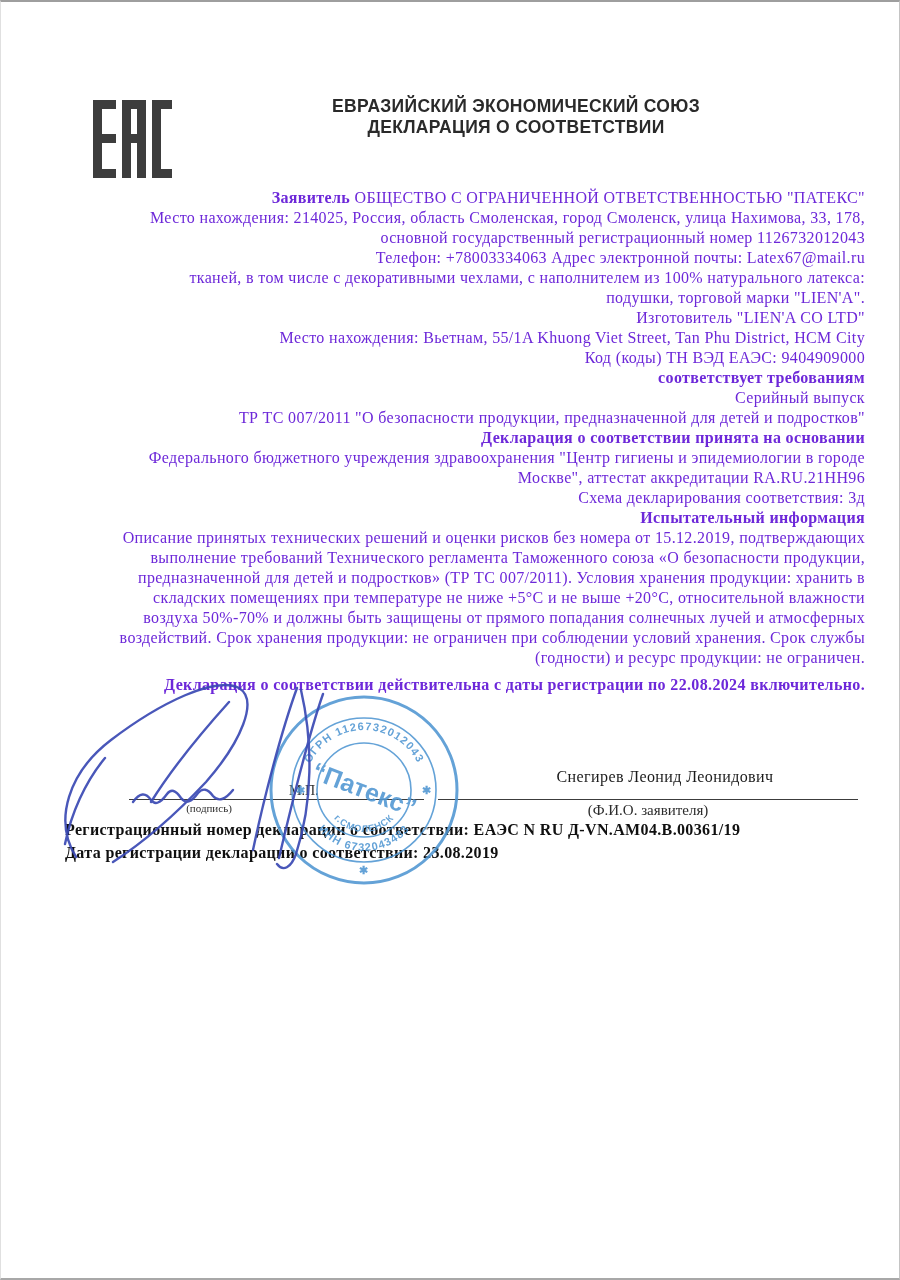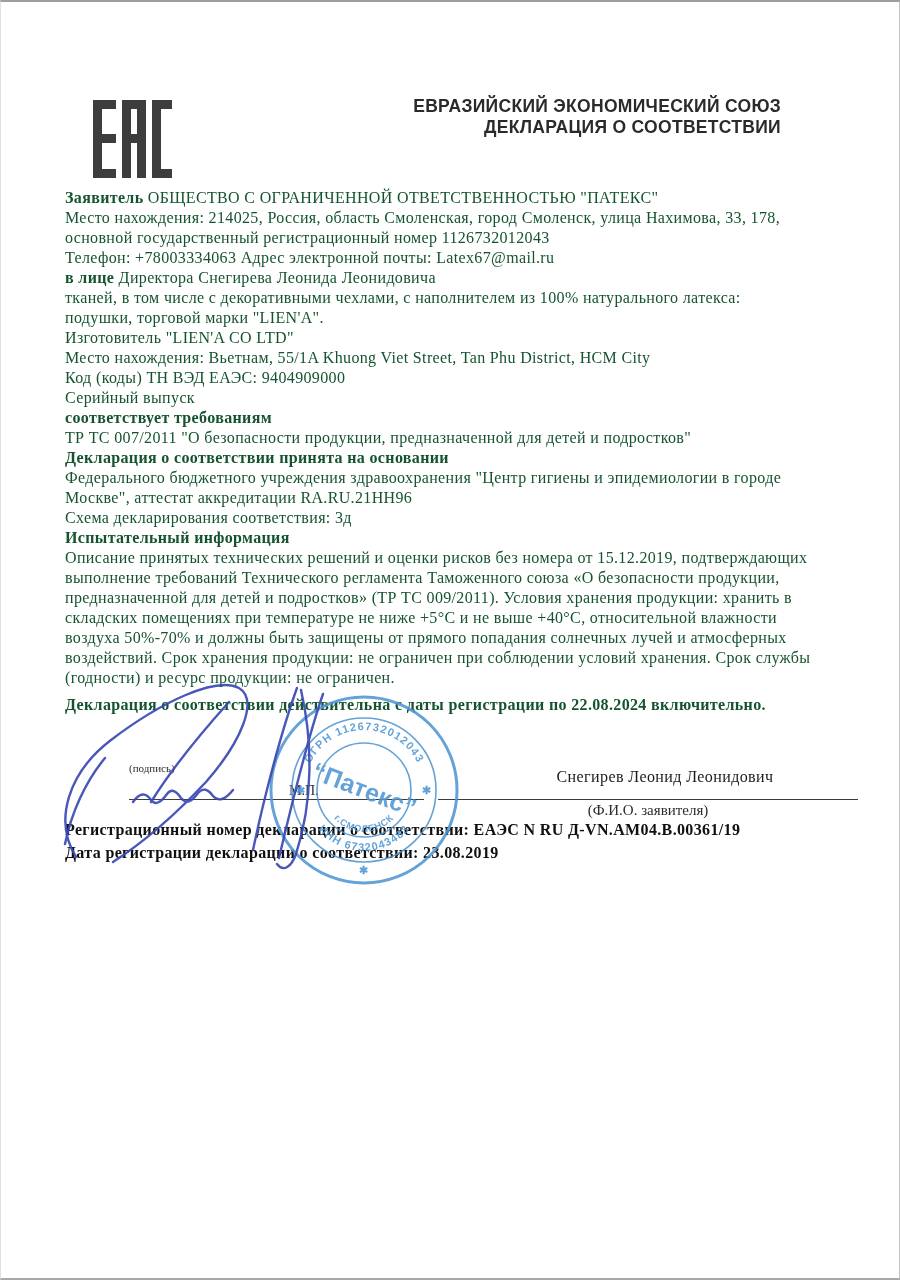--- a/index.html
+++ b/index.html
@@ -14,40 +14,40 @@
     border-bottom:2px solid #a8a8a8;
     border-right:1px solid #c4c4c4;
     border-left:1px solid #e0e0e0;
     box-sizing:border-box;
   }
   
   .eac-logo{position:absolute;left:90px;top:98px;width:82px;height:80px;}
   
   .doc-header{
     position:absolute;left:250px;top:94px;width:530px;
-    text-align:right;
+    text-align:center;
     font-family:"Liberation Sans", sans-serif;
     font-weight:bold;font-size:17.5px;line-height:21px;
     color:#2a2a2a;letter-spacing:0.3px;
   }
   
   .body-text{
     position:absolute;left:64px;top:186px;width:800px;
-    font-size:16px;letter-spacing:0.35px;color:#14532d;
+    font-size:16px;letter-spacing:0.35px;color:#6d28d9;text-align:right;
   }
   .line{height:20px;line-height:20px;white-space:nowrap;}
   .line b{font-weight:bold;}
   .validity{margin-top:7px;font-weight:bold;white-space:nowrap;height:20px;line-height:20px;}
   
   .sig-row{position:absolute;left:0;top:0;width:900px;height:0;font-size:16px;}
   .fio-name{position:absolute;left:454px;top:766px;width:420px;text-align:center;letter-spacing:0.4px;}
   .sig-line-left{position:absolute;left:128px;top:797px;width:295px;border-top:1.4px solid #3c3c3c;}
   .sig-line-right{position:absolute;left:437px;top:797px;width:420px;border-top:1.4px solid #3c3c3c;}
   .mp-label{position:absolute;left:288px;top:781px;font-size:14px;color:#2c2c2c;}
-  .sign-label{position:absolute;left:128px;top:760px;width:160px;font-size:11px;color:#2c2c2c;}
+  .sign-label{position:absolute;left:128px;top:800px;width:160px;text-align:center;font-size:11px;color:#2c2c2c;}
   .fio-label{position:absolute;left:437px;top:800px;width:420px;text-align:center;font-size:15px;color:#2c2c2c;}
   
   .reg-line{position:absolute;left:64px;width:820px;font-weight:bold;font-size:16px;letter-spacing:0.35px;white-space:nowrap;color:#101010;}
   .reg-number{top:819px;}
   .reg-date{top:842px;}
   
   .stamp-svg{position:absolute;left:265px;top:690px;width:196px;height:196px;opacity:0.88;}
   .signature-svg{position:absolute;left:40px;top:660px;width:310px;height:220px;}
   .stamp-ring-text{font-family:"Liberation Sans", sans-serif;font-weight:bold;}
 </style>
@@ -79,38 +79,37 @@
     <div>ЕВРАЗИЙСКИЙ ЭКОНОМИЧЕСКИЙ СОЮЗ</div>
     <div>ДЕКЛАРАЦИЯ О СООТВЕТСТВИИ</div>
   </div>
 
   <div class="body-text">
     <div id="body-lines">
         <div class="line"><b>Заявитель</b> ОБЩЕСТВО С ОГРАНИЧЕННОЙ  ОТВЕТСТВЕННОСТЬЮ "ПАТЕКС"</div>
         <div class="line">Место нахождения: 214025, Россия,  область  Смоленская, город Смоленск, улица Нахимова, 33, 178,</div>
         <div class="line">основной государственный регистрационный номер 1126732012043</div>
         <div class="line">Телефон: +78003334063 Адрес электронной почты: Latex67@mail.ru</div>
-        <div class="line"><b>в лице</b> Директора Снегирева Леонида Леонидовича</div>
         <div class="line">тканей, в том числе с декоративными чехлами, с наполнителем из 100% натурального латекса:</div>
         <div class="line">подушки, торговой марки "LIEN'A".</div>
         <div class="line">Изготовитель "LIEN'A CO LTD"</div>
         <div class="line">Место нахождения: Вьетнам, 55/1A Khuong Viet Street, Tan Phu District, HCM City</div>
         <div class="line">Код (коды) ТН ВЭД ЕАЭС: 9404909000</div>
+        <div class="line"><b>соответствует требованиям</b></div>
         <div class="line">Серийный выпуск</div>
-        <div class="line"><b>соответствует требованиям</b></div>
         <div class="line">ТР ТС 007/2011 "О безопасности продукции, предназначенной для детей и подростков"</div>
         <div class="line"><b>Декларация о соответствии принята на основании</b></div>
         <div class="line">Федерального бюджетного  учреждения здравоохранения "Центр гигиены и эпидемиологии в городе</div>
         <div class="line">Москве", аттестат аккредитации RA.RU.21НН96</div>
         <div class="line">Схема декларирования соответствия: 3д</div>
         <div class="line"><b>Испытательный информация</b></div>
         <div class="line">Описание принятых технических решений и оценки рисков без номера от 15.12.2019, подтверждающих</div>
         <div class="line">выполнение требований Технического регламента Таможенного союза «О безопасности продукции,</div>
-        <div class="line">предназначенной для детей и подростков» (ТР ТС 009/2011). Условия  хранения продукции:  хранить в</div>
-        <div class="line">складских помещениях при температуре не ниже +5°С и не выше +40°С, относительной влажности</div>
+        <div class="line">предназначенной для детей и подростков» (ТР ТС 007/2011). Условия  хранения продукции:  хранить в</div>
+        <div class="line">складских помещениях при температуре не ниже +5°С и не выше +20°С, относительной влажности</div>
         <div class="line">воздуха 50%-70% и должны быть защищены от прямого попадания солнечных лучей и атмосферных</div>
         <div class="line">воздействий. Срок хранения продукции: не ограничен при соблюдении условий хранения. Срок службы</div>
         <div class="line">(годности) и ресурс продукции: не ограничен.</div>
       </div>
     <div class="validity">Декларация о соответствии действительна с даты регистрации по 22.08.2024 включительно.</div>
   </div>
 
   <div class="sig-row">
     <div class="fio-name">Снегирев Леонид Леонидович</div>
     <div class="sig-line-left"></div>

